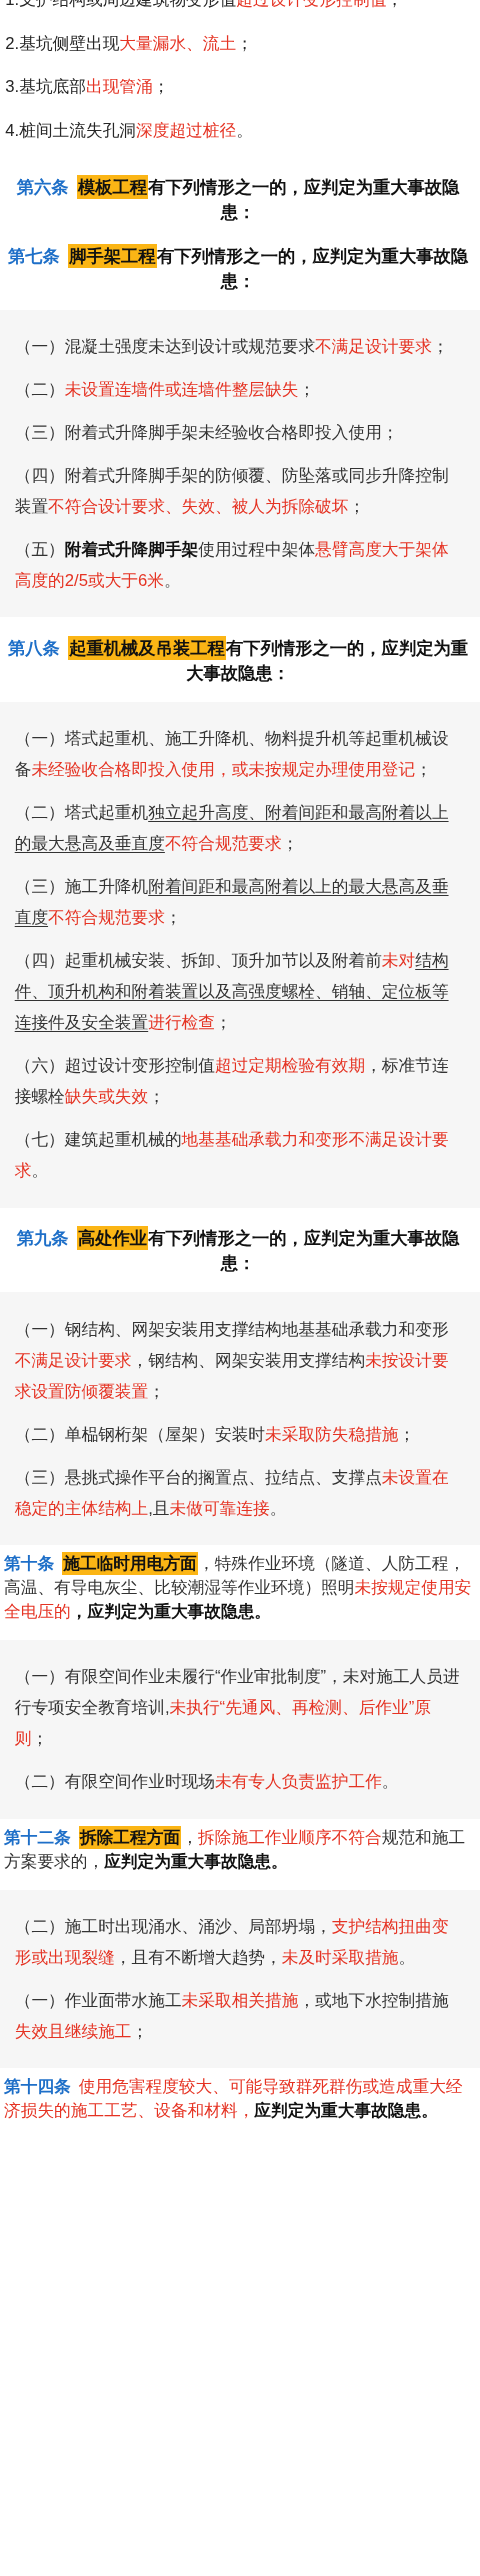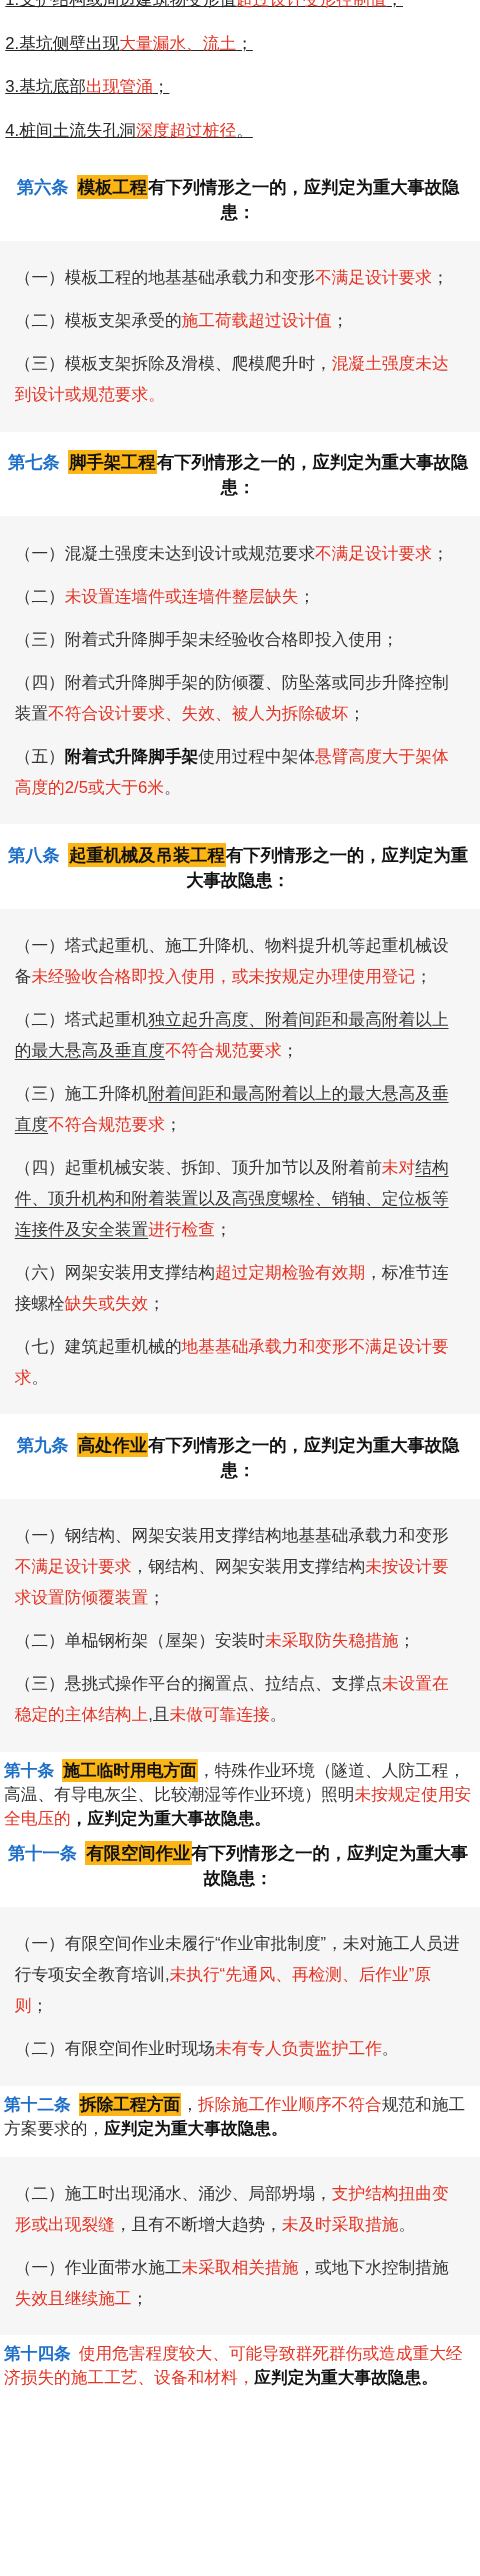--- a/index.html
+++ b/index.html
@@ -5,21 +5,21 @@
   :root{
     --blue:#1e6fc8;
     --red:#e53323;
     --yellow:#fbb515;
     --boxbg:#f6f6f6;
   }
   html,body{margin:0;padding:0;background:#fff;}
   body{font-family:"Liberation Sans",sans-serif;}
   .page{width:480px;height:2576px;overflow:hidden;background:#fff;font-size:16.7px;color:#333;}
   .b-intro{padding:0 8px 0 5.3px;margin:0 0 33px 0;}
-  .intro-line{line-height:23px;margin-bottom:20.7px;color:#262626;text-decoration:underline;}
+  .intro-line{line-height:23px;margin-bottom:20.7px;color:#262626;}
   .intro-line:first-child{margin-top:-12px;}
   .intro-line:last-child{margin-bottom:0;}
   .b-heading{font-size:17.3px;font-weight:700;color:#0f0f0f;line-height:25px;padding:0 8px 0 4px;margin-top:18.7px;text-align:center;}
   .b-box{background:var(--boxbg);margin-top:16px;padding:21.3px 20px 21.3px 14.7px;}
   .item{line-height:31px;margin-bottom:12px;color:#333;}
   .item:last-child{margin-bottom:0;}
   .b-para{line-height:24px;color:#333;padding:0 8px 0 4px;margin-top:7px;}
   .b-para + .b-para, .b-para + .b-heading{margin-top:10.7px;}
   .seg{white-space:normal;}
   .seg-p{}
@@ -34,50 +34,44 @@
 
 <div class="page">
   <div id="doc">
       <div class="b-intro">
         <div class="intro-line"><span class="seg seg-p">1.支护结构或周边建筑物变形值</span><span class="seg seg-r">超过设计变形控制值</span><span class="seg seg-p">；</span></div>
         <div class="intro-line"><span class="seg seg-p">2.基坑侧壁出现</span><span class="seg seg-r">大量漏水、流土</span><span class="seg seg-p">；</span></div>
         <div class="intro-line"><span class="seg seg-p">3.基坑底部</span><span class="seg seg-r">出现管涌</span><span class="seg seg-p">；</span></div>
         <div class="intro-line"><span class="seg seg-p">4.桩间土流失孔洞</span><span class="seg seg-r">深度超过桩径</span><span class="seg seg-p">。</span></div>
       </div>
       <div class="b-heading"><span class="seg seg-blue">第六条 </span><span class="seg seg-hl">模板工程</span><span class="seg seg-b">有下列情形之一的，应判定为重大事故隐患：</span></div>
-      <div class="b-box">
-        <div class="item"><span class="seg seg-p">（一）模板工程的地基基础承载力和变形</span><span class="seg seg-r">不满足设计要求</span><span class="seg seg-p">；</span></div>
-        <div class="item"><span class="seg seg-p">（二）模板支架承受的</span><span class="seg seg-r">施工荷载超过设计值</span><span class="seg seg-p">；</span></div>
-        <div class="item"><span class="seg seg-p">（三）模板支架拆除及滑模、爬模爬升时，</span><span class="seg seg-r">混凝土强度未达到设计或规范要求。</span></div>
-      </div>
       <div class="b-heading"><span class="seg seg-blue">第七条 </span><span class="seg seg-hl">脚手架工程</span><span class="seg seg-b">有下列情形之一的，应判定为重大事故隐患：</span></div>
       <div class="b-box">
         <div class="item"><span class="seg seg-p">（一）混凝土强度未达到设计或规范要求</span><span class="seg seg-r">不满足设计要求</span><span class="seg seg-p">；</span></div>
         <div class="item"><span class="seg seg-p">（二）</span><span class="seg seg-r">未设置连墙件或连墙件整层缺失</span><span class="seg seg-p">；</span></div>
         <div class="item"><span class="seg seg-p">（三）附着式升降脚手架未经验收合格即投入使用；</span></div>
         <div class="item"><span class="seg seg-p">（四）附着式升降脚手架的防倾覆、防坠落或同步升降控制装置</span><span class="seg seg-r">不符合设计要求、失效、被人为拆除破坏</span><span class="seg seg-p">；</span></div>
         <div class="item"><span class="seg seg-p">（五）</span><span class="seg seg-b">附着式升降脚手架</span><span class="seg seg-p">使用过程中架体</span><span class="seg seg-r">悬臂高度大于架体高度的2/5或大于6米</span><span class="seg seg-p">。</span></div>
       </div>
       <div class="b-heading"><span class="seg seg-blue">第八条 </span><span class="seg seg-hl">起重机械及吊装工程</span><span class="seg seg-b">有下列情形之一的，应判定为重大事故隐患：</span></div>
       <div class="b-box">
         <div class="item"><span class="seg seg-p">（一）塔式起重机、施工升降机、物料提升机等起重机械设备</span><span class="seg seg-r">未经验收合格即投入使用，或未按规定办理使用登记</span><span class="seg seg-p">；</span></div>
         <div class="item"><span class="seg seg-p">（二）塔式起重机</span><span class="seg seg-u">独立起升高度、附着间距和最高附着以上的最大悬高及垂直度</span><span class="seg seg-r">不符合规范要求</span><span class="seg seg-p">；</span></div>
         <div class="item"><span class="seg seg-p">（三）施工升降机</span><span class="seg seg-u">附着间距和最高附着以上的最大悬高及垂直度</span><span class="seg seg-r">不符合规范要求</span><span class="seg seg-p">；</span></div>
         <div class="item"><span class="seg seg-p">（四）起重机械安装、拆卸、顶升加节以及附着前</span><span class="seg seg-r">未对</span><span class="seg seg-u">结构件、顶升机构和附着装置以及高强度螺栓、销轴、定位板等连接件及安全装置</span><span class="seg seg-r">进行检查</span><span class="seg seg-p">；</span></div>
-        <div class="item"><span class="seg seg-p">（六）网架安装用支撑结构</span><span class="seg seg-r">超过定期检验有效期</span><span class="seg seg-p">，标准节连接螺栓</span><span class="seg seg-r">缺失或失效</span><span class="seg seg-p">；</span></div>
+        <div class="item"><span class="seg seg-p">（六）超过设计变形控制值</span><span class="seg seg-r">超过定期检验有效期</span><span class="seg seg-p">，标准节连接螺栓</span><span class="seg seg-r">缺失或失效</span><span class="seg seg-p">；</span></div>
         <div class="item"><span class="seg seg-p">（七）建筑起重机械的</span><span class="seg seg-r">地基基础承载力和变形不满足设计要求</span><span class="seg seg-p">。</span></div>
       </div>
       <div class="b-heading"><span class="seg seg-blue">第九条 </span><span class="seg seg-hl">高处作业</span><span class="seg seg-b">有下列情形之一的，应判定为重大事故隐患：</span></div>
       <div class="b-box">
         <div class="item"><span class="seg seg-p">（一）钢结构、网架安装用支撑结构地基基础承载力和变形</span><span class="seg seg-r">不满足设计要求</span><span class="seg seg-p">，钢结构、网架安装用支撑结构</span><span class="seg seg-r">未按设计要求设置防倾覆装置</span><span class="seg seg-p">；</span></div>
         <div class="item"><span class="seg seg-p">（二）单榀钢桁架（屋架）安装时</span><span class="seg seg-r">未采取防失稳措施</span><span class="seg seg-p">；</span></div>
         <div class="item"><span class="seg seg-p">（三）悬挑式操作平台的搁置点、拉结点、支撑点</span><span class="seg seg-r">未设置在稳定的主体结构上</span><span class="seg seg-p">,且</span><span class="seg seg-r">未做可靠连接</span><span class="seg seg-p">。</span></div>
       </div>
       <div class="b-para"><span class="seg seg-blue">第十条 </span><span class="seg seg-hl">施工临时用电方面</span><span class="seg seg-p">，特殊作业环境（隧道、人防工程，高温、有导电灰尘、比较潮湿等作业环境）照明</span><span class="seg seg-r">未按规定使用安全电压的</span><span class="seg seg-b">，应判定为重大事故隐患。</span></div>
-      <div class="b-heading"><span class="seg seg-blue">第十一条 </span><span class="seg seg-hl">有限空间作业</span><span class="seg seg-b">有下列情形之一的，应判定为重大事故隐患：</span></div>
       <div class="b-box">
         <div class="item"><span class="seg seg-p">（一）有限空间作业未履行“作业审批制度”，未对施工人员进行专项安全教育培训,</span><span class="seg seg-r">未执行“先通风、再检测、后作业”原则</span><span class="seg seg-p">；</span></div>
         <div class="item"><span class="seg seg-p">（二）有限空间作业时现场</span><span class="seg seg-r">未有专人负责监护工作</span><span class="seg seg-p">。</span></div>
       </div>
       <div class="b-para"><span class="seg seg-blue">第十二条 </span><span class="seg seg-hl">拆除工程方面</span><span class="seg seg-p">，</span><span class="seg seg-r">拆除施工作业顺序不符合</span><span class="seg seg-p">规范和施工方案要求的，</span><span class="seg seg-b">应判定为重大事故隐患。</span></div>
       <div class="b-box">
         <div class="item"><span class="seg seg-p">（二）施工时出现涌水、涌沙、局部坍塌，</span><span class="seg seg-r">支护结构扭曲变形或出现裂缝</span><span class="seg seg-p">，且有不断增大趋势，</span><span class="seg seg-r">未及时采取措施</span><span class="seg seg-p">。</span></div>
         <div class="item"><span class="seg seg-p">（一）作业面带水施工</span><span class="seg seg-r">未采取相关措施</span><span class="seg seg-p">，或地下水控制措施</span><span class="seg seg-r">失效且继续施工</span><span class="seg seg-p">；</span></div>
       </div>
       <div class="b-para"><span class="seg seg-blue">第十四条 </span><span class="seg seg-r">使用危害程度较大、可能导致群死群伤或造成重大经济损失的施工工艺、设备和材料，</span><span class="seg seg-b">应判定为重大事故隐患。</span></div>

